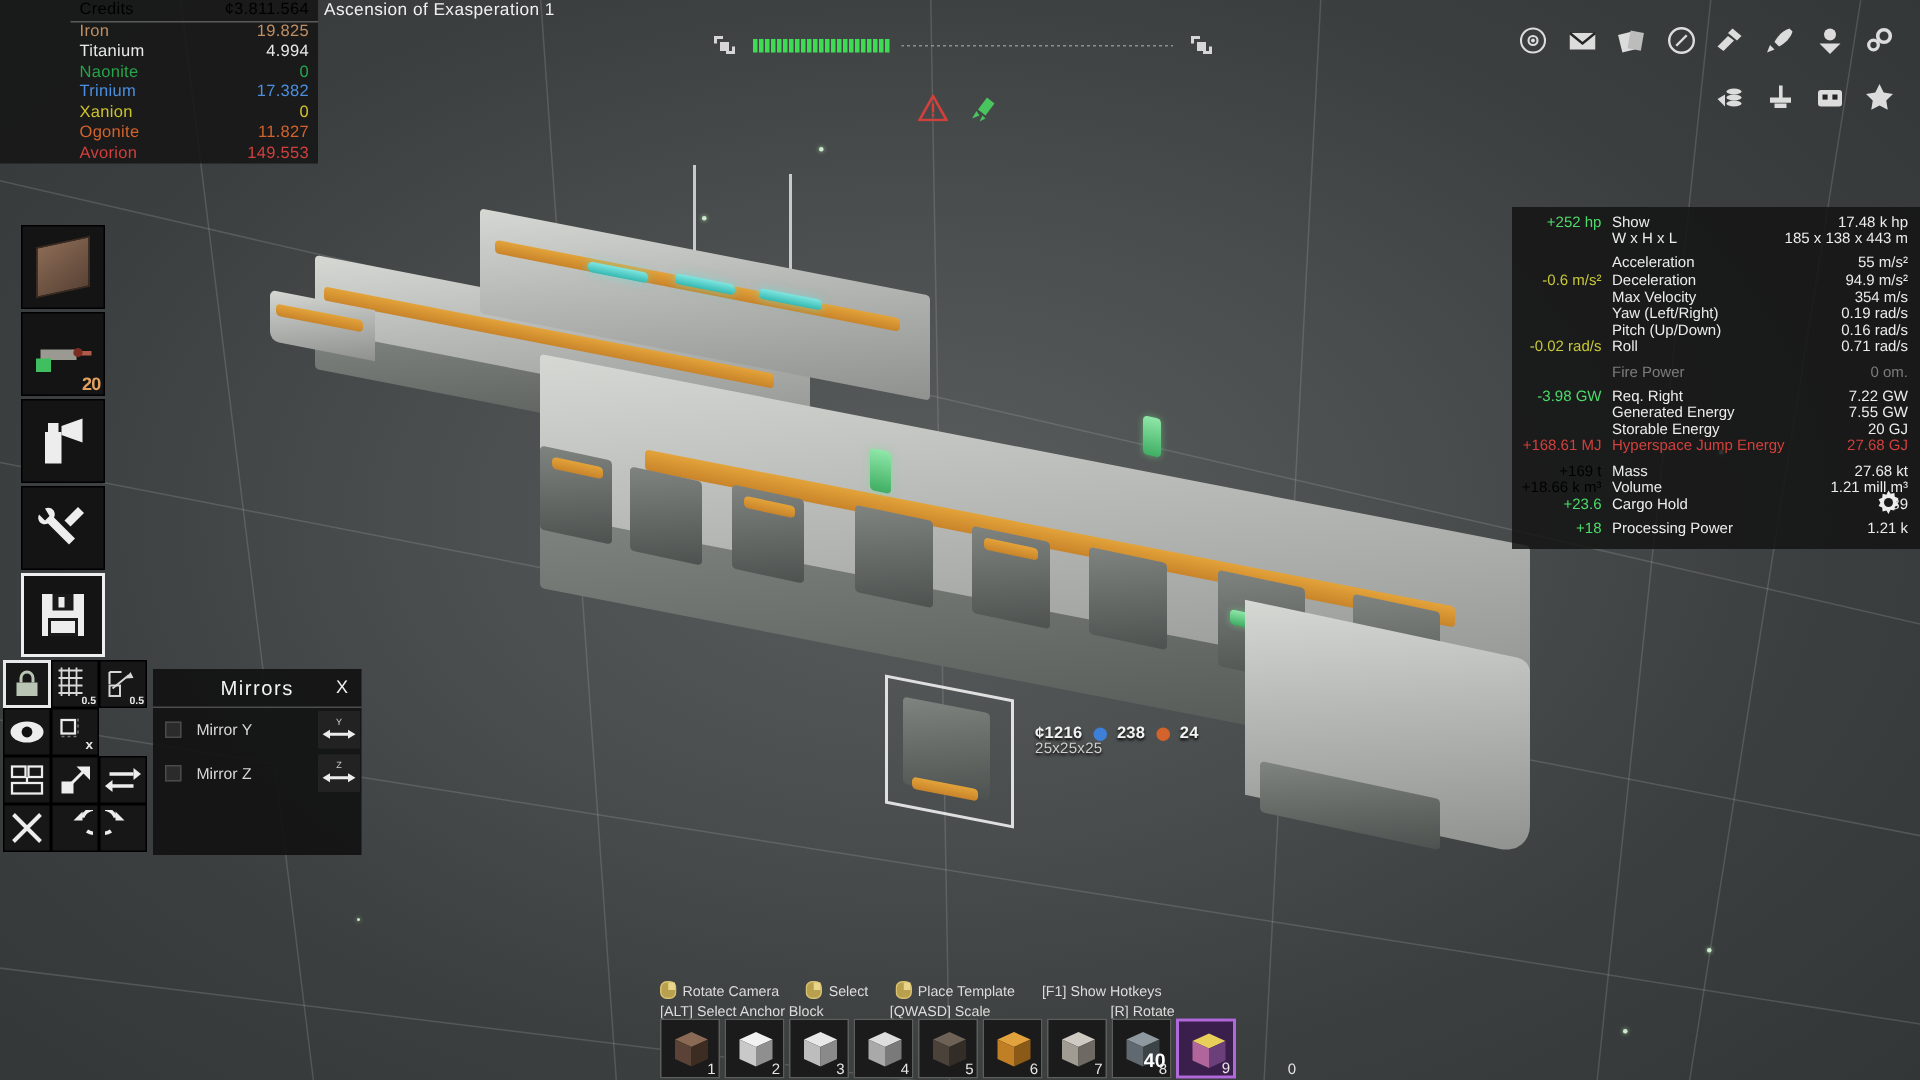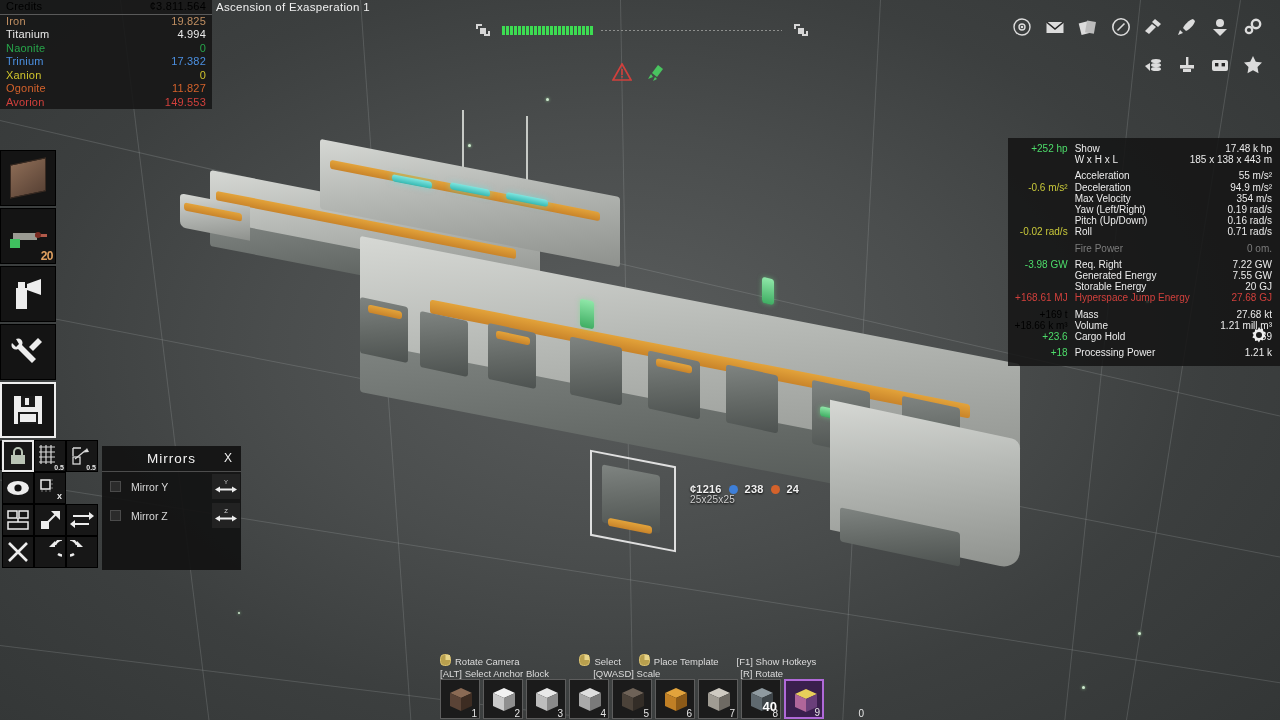--- a/index.html
+++ b/index.html
@@ -23,21 +23,21 @@
   #ship{ position:absolute; left:170px; top:120px; width:920px; height:540px; }
   .hullpiece{ position:absolute; border-radius:3px; }
   .hb{ background:linear-gradient(165deg,#d6d8d4 0%,#b7bab6 40%,#8e918d 100%); }
   .hd{ background:linear-gradient(165deg,#7f8481 0%,#636865 55%,#4d5250 100%); }
   .ho{ background:linear-gradient(180deg,#e3a33a 0%,#c9842a 100%); }
   .hc{ background:linear-gradient(180deg,#7fe6e0 0%,#35b9b3 100%); box-shadow:0 0 6px rgba(90,230,225,.55); }
   .hg{ background:linear-gradient(180deg,#8fe7a8 0%,#3fae63 100%); box-shadow:0 0 5px rgba(110,230,140,.5); }
   .spire{ position:absolute; width:2px; background:#c7cac6; }
 
   
-  .panel{ position:absolute; background:rgba(22,22,22,.88); }
+  .panel{ position:absolute; background:rgba(22,22,22,.88);padding-left:47px; }
   .tbtn{ background:#171717; border:1px solid #000; display:flex; align-items:center; justify-content:center; position:relative; }
   .tbtn.sel{ border:2px solid #e8e8e8; }
   .tbtn svg, .tbtn span.gl{ fill:#e9e9e9; color:#e9e9e9; }
 
   
   #resbox{ left:0; top:0; width:212px; }
   #resbox .row{ display:flex; justify-content:space-between; padding:0 6px; font-size:11px; line-height:13.5px; letter-spacing:.2px; }
   #credrow{ border-bottom:1px solid #5a5a5a; padding-bottom:1px; font-size:11.5px; }
 
   
@@ -52,21 +52,21 @@
   
   #warnrow{ position:absolute; left:612px; top:63px; display:flex; gap:14px; align-items:center; }
 
   
   #iconrow1{ position:absolute; right:16px; top:16px; display:flex; gap:11px; }
   #iconrow2{ position:absolute; right:16px; top:54px; display:flex; gap:11px; }
   .hicon{ width:22px; height:22px; display:flex; align-items:center; justify-content:center; cursor:pointer; }
   .hicon svg{ fill:#dcdcdc; }
 
   
-  #rail{ position:absolute; left:0; top:150px; width:60px; }
+  #rail{ position:absolute; left:14px; top:150px; width:60px; }
   .railcell{ width:56px; height:56px; margin-bottom:2px; background:#141414; border:1px solid #000;
              display:flex; align-items:center; justify-content:center; position:relative; }
   .railcell.active{ border:2px solid #eee; }
   .badge{ position:absolute; right:2px; bottom:0px; font-size:12px; color:#e0a060; font-weight:bold; letter-spacing:-.5px; }
 
   
   #toolgrid{ position:absolute; left:2px; top:440px; width:100px; }
   #toolgrid .tr{ display:flex; }
   #toolgrid .tbtn{ width:32px; height:32px; }
 
@@ -655,21 +655,21 @@
 
 <div id="hotkeys">
   <div class="hkrow" id="hkrow1">
       <span class="hk" style="margin-right: 18px;">
         <span><svg width="11" height="12" viewBox="0 0 11 12">
             <rect x="0.5" y="0.5" width="10" height="11" rx="4" fill="#b9a04e" stroke="#d8c070"></rect>
             <rect x="5.5" y="1" width="4.5" height="5" fill="#e8d58a"></rect>
           </svg></span>
         <span>Rotate Camera</span>
       </span>
-      <span class="hk" style="margin-right: 18px; margin-left: 42px;">
+      <span class="hk" style="margin-right: 18px;">
         <span><svg width="11" height="12" viewBox="0 0 11 12">
             <rect x="0.5" y="0.5" width="10" height="11" rx="4" fill="#b9a04e" stroke="#d8c070"></rect>
             <rect x="5.5" y="1" width="4.5" height="5" fill="#e8d58a"></rect>
           </svg></span>
         <span>Select</span>
       </span>
       <span class="hk" style="margin-right: 18px;">
         <span><svg width="11" height="12" viewBox="0 0 11 12">
             <rect x="0.5" y="0.5" width="10" height="11" rx="4" fill="#b9a04e" stroke="#d8c070"></rect>
             <rect x="5.5" y="1" width="4.5" height="5" fill="#e8d58a"></rect>

